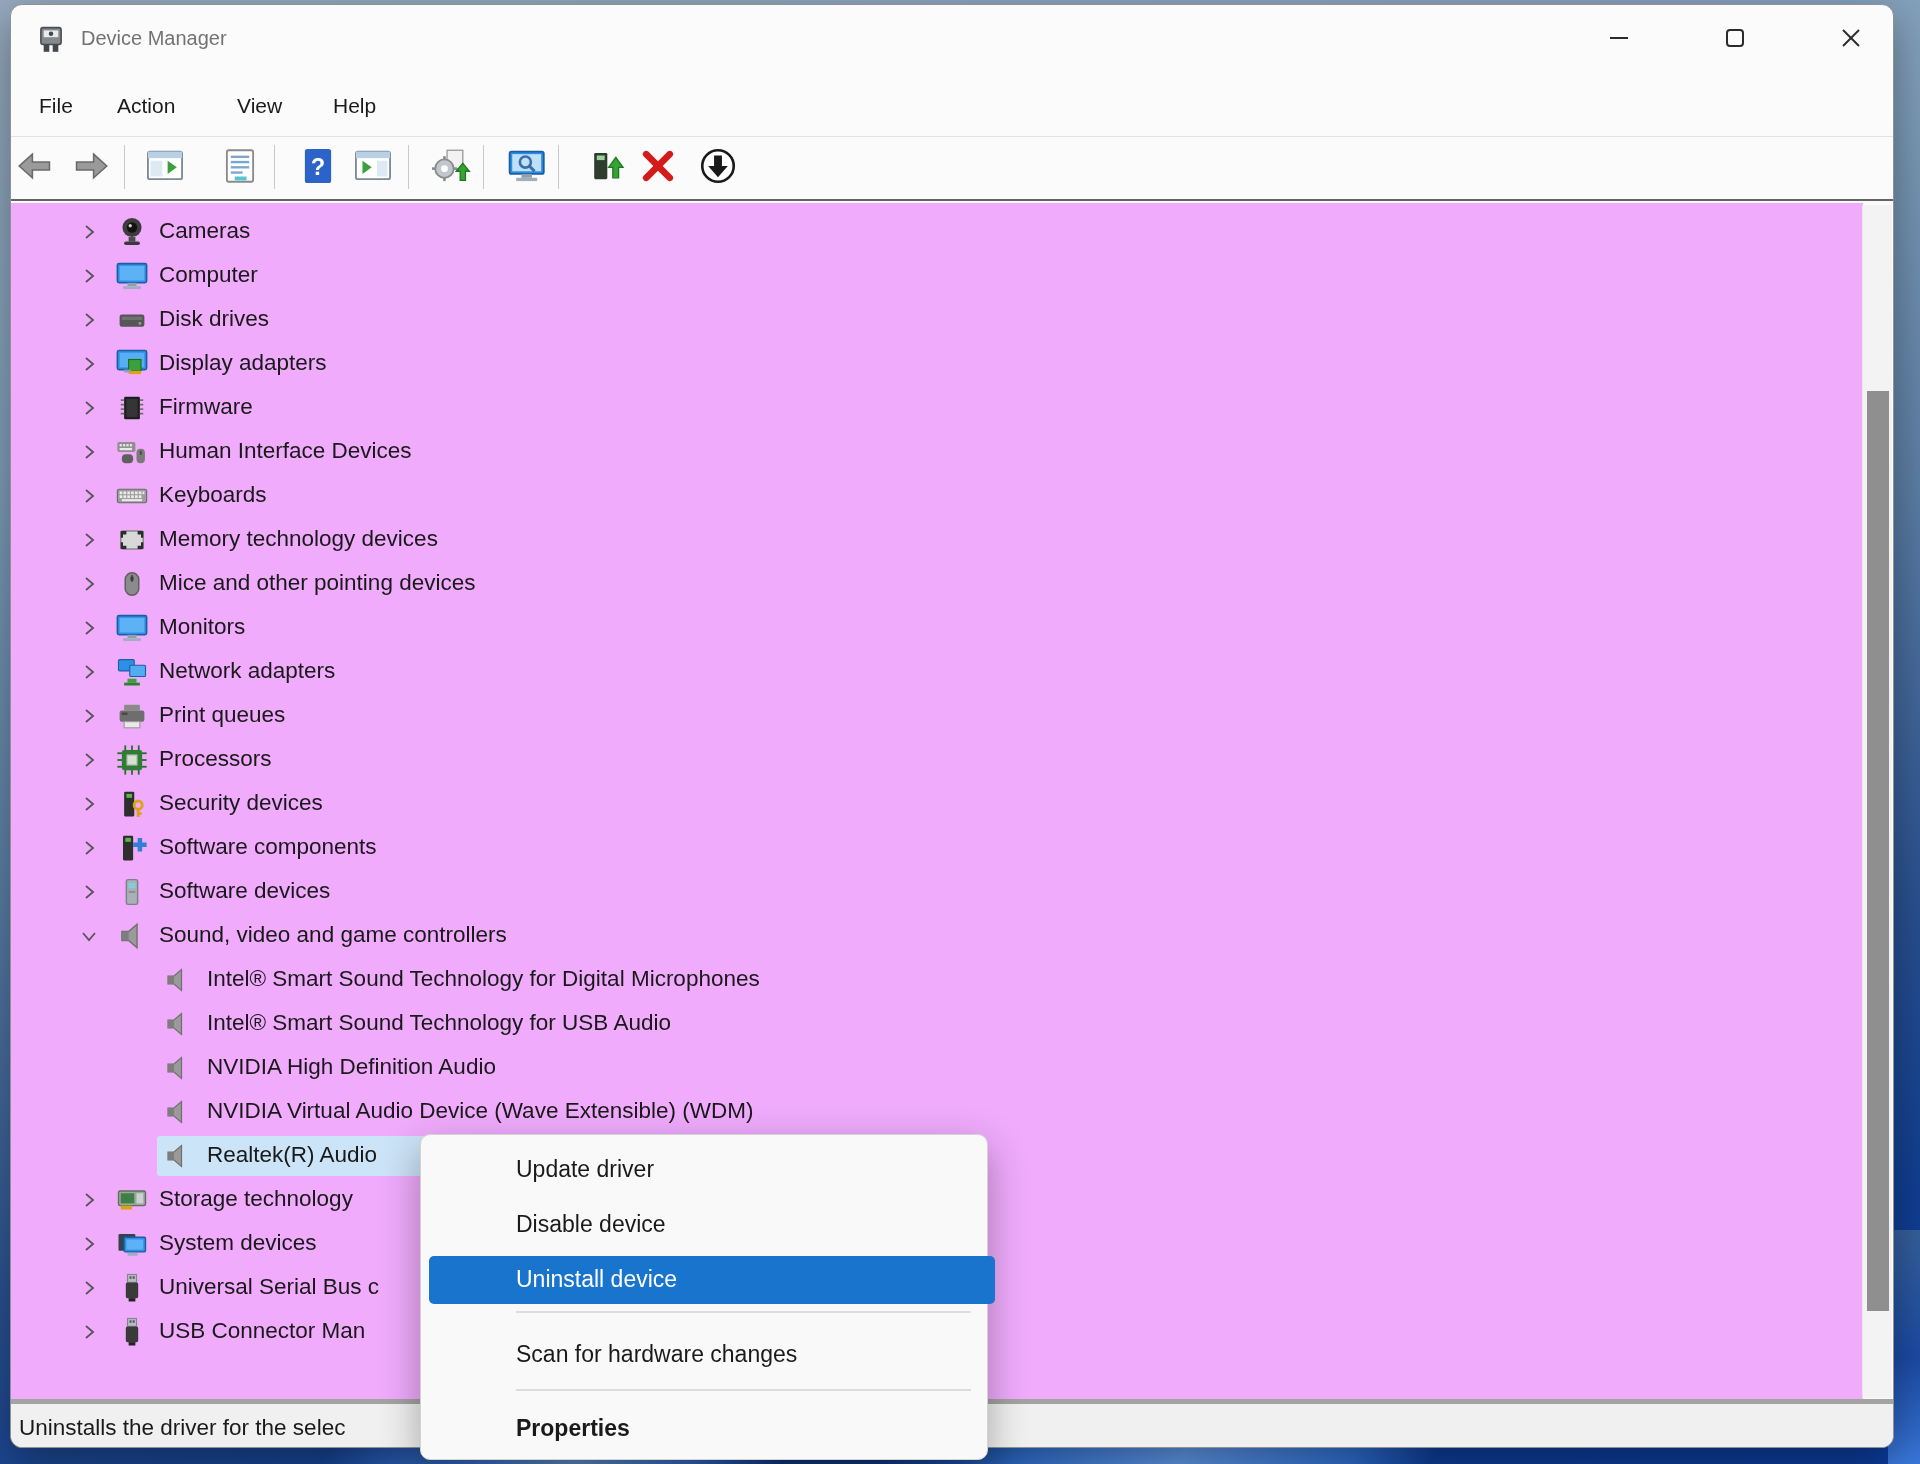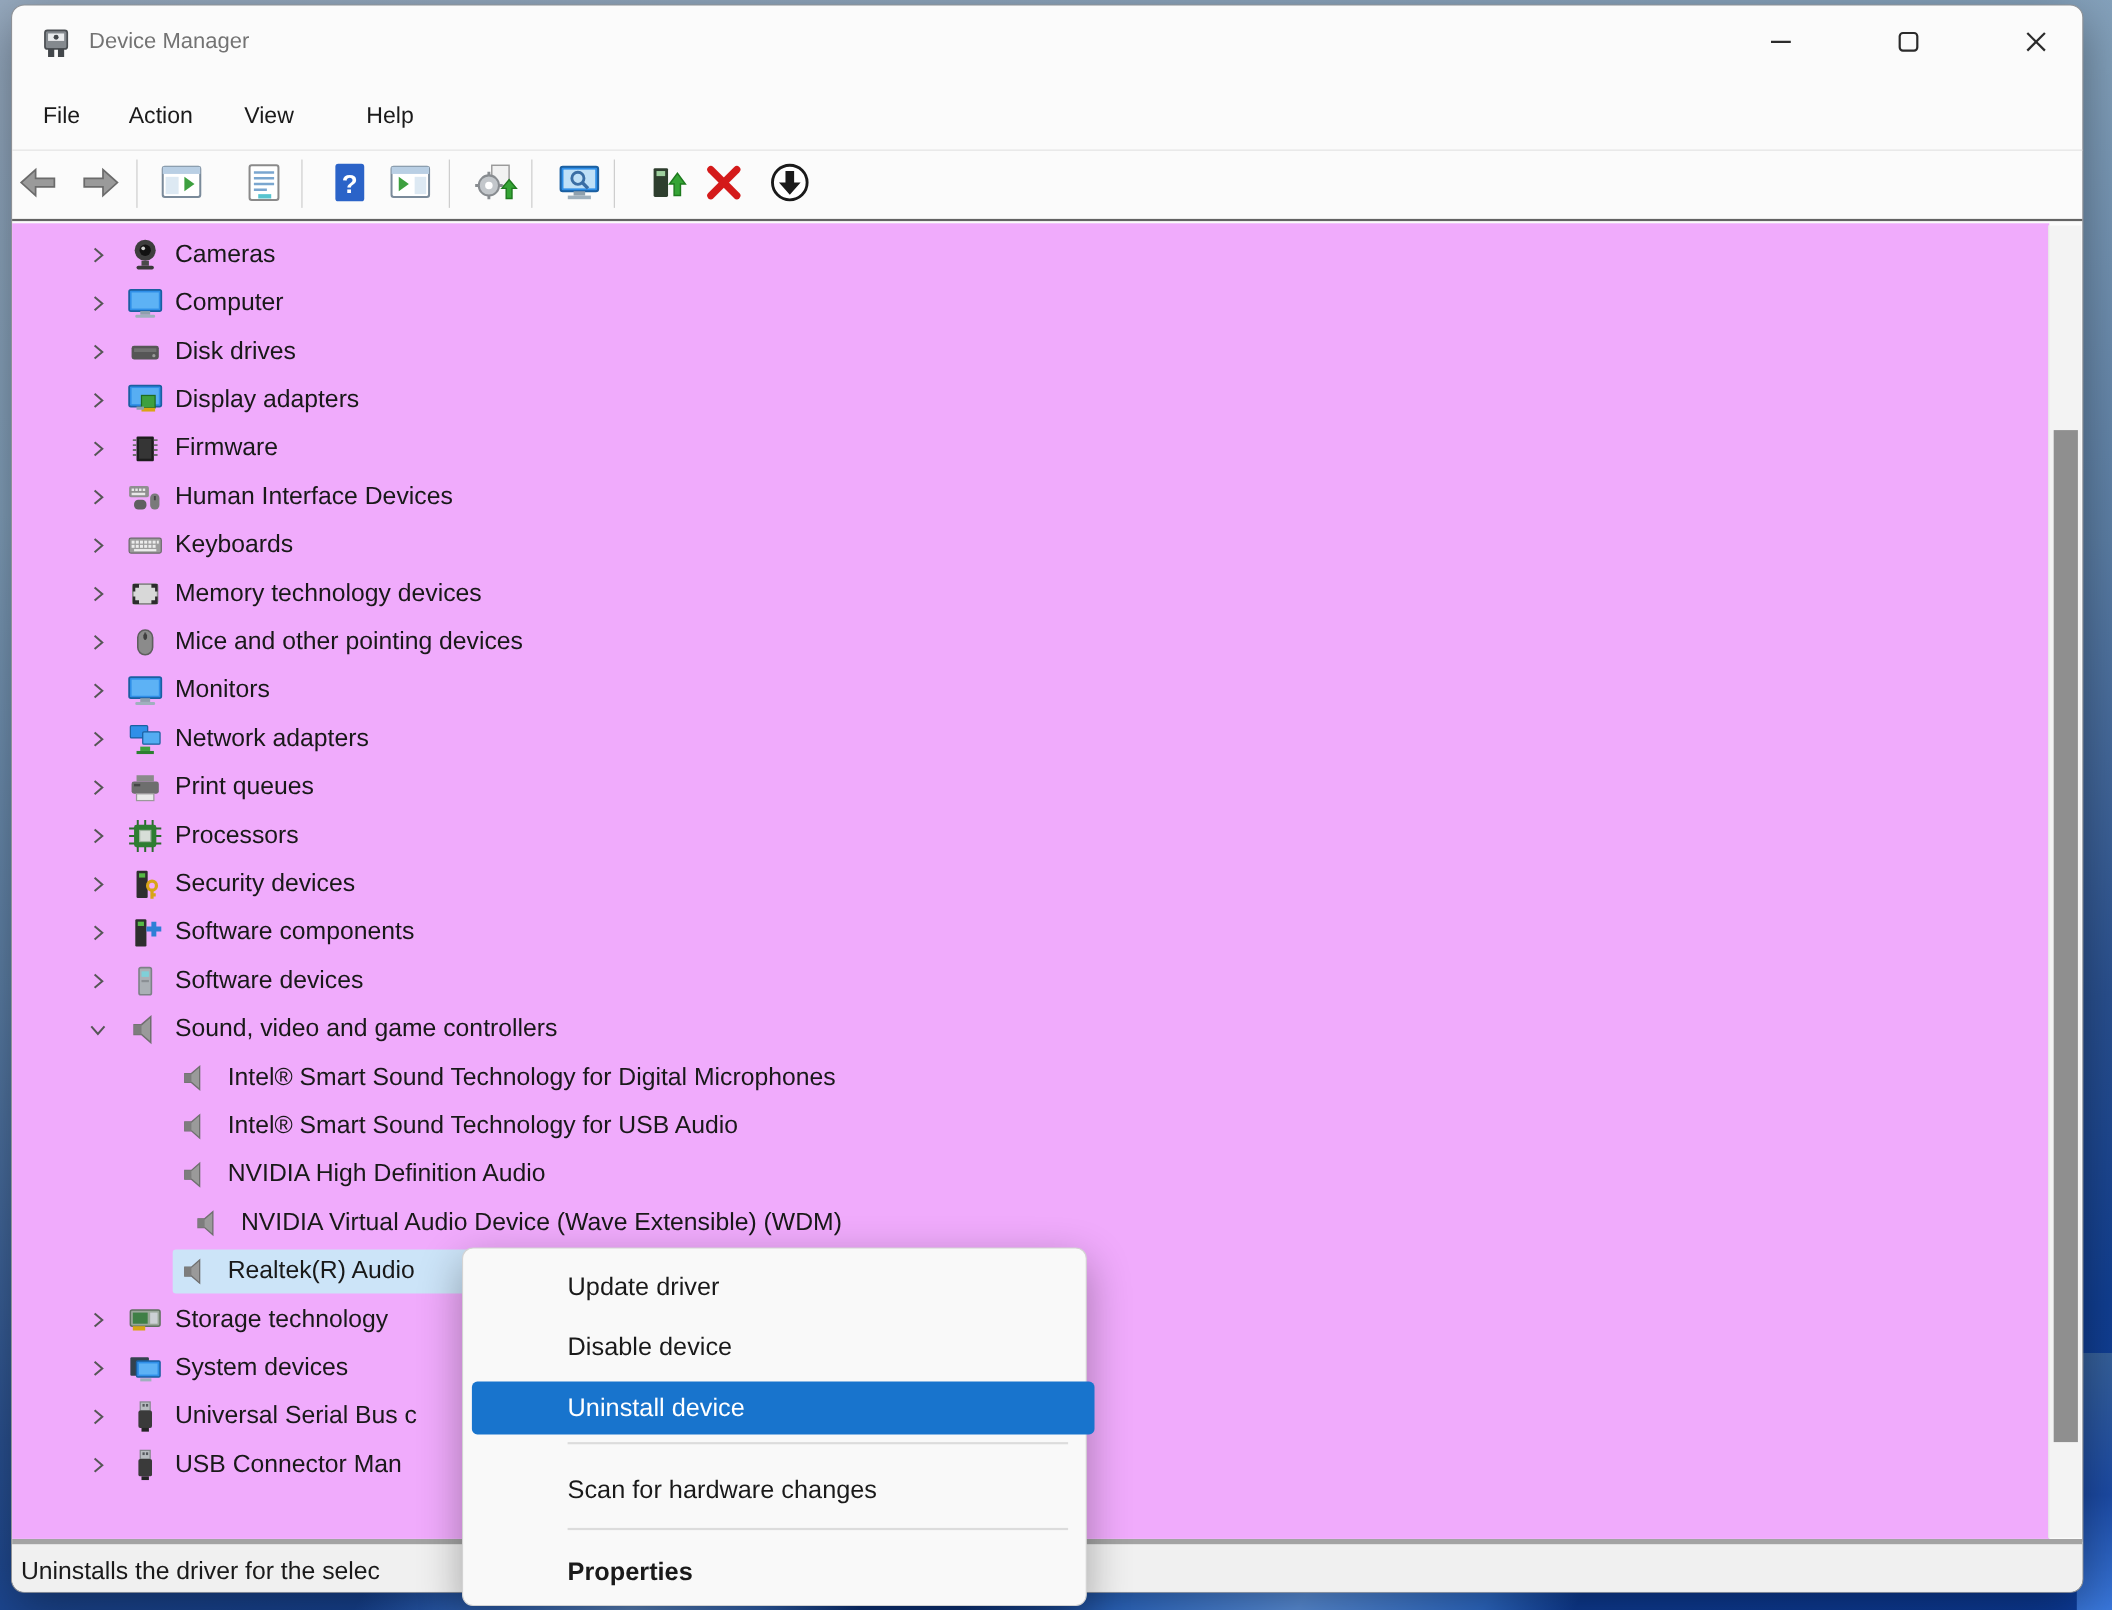--- a/index.html
+++ b/index.html
@@ -25,21 +25,21 @@
   .titlebar { position:absolute; left:0; top:0; width:100%; height:70px; }
   .app-icon { position:absolute; left:22px; top:17px; width:36px; height:36px; }
   .app-icon svg { width:100%; height:100%; }
   .title-text { position:absolute; left:70px; top:22px; font-size:20px; color:#737373; }
   .win-btn { position:absolute; top:10px; width:58px; height:46px; display:flex; align-items:center; justify-content:center; border-radius:6px; }
   .win-btn svg { width:26px; height:26px; }
   .btn-min { left:1579px; } .btn-max { left:1695px; } .btn-close { left:1811px; }
 
   .menubar { position:absolute; left:0; top:70px; width:100%; height:62px; border-bottom:1px solid #e2e2e2; }
   .menu-item { position:absolute; top:15px; font-size:21px; color:#1a1a1a; padding:4px 6px; }
-  .mi-0 { left:22px; } .mi-1 { left:100px; } .mi-2 { left:205px;text-align:right; } .mi-3 { left:316px; }
+  .mi-0 { left:22px; } .mi-1 { left:100px; } .mi-2 { left:220px;text-align:right; } .mi-3 { left:316px; }
 
   .toolbar { position:absolute; left:0; top:132px; width:100%; height:64px; border-bottom:2px solid #636363; }
   .tb-btn { position:absolute; top:4px; width:48px; height:54px; display:flex; align-items:center; justify-content:center; }
   .tb-btn svg { width:42px; height:42px; }
   .tb-sep { position:absolute; top:8px; width:1px; height:44px; background:#c9c9c9; }
 
   .tree { position:absolute; left:0; top:198px; width:1852px; height:1196px; background:#f0abfc; overflow:hidden; }
   .tree-row { position:absolute; left:0; width:100%; height:44px; }
   .sel-bg { position:absolute; left:146px; top:2px; width:278px; height:40px; background:#cce4f8; border-radius:3px; }
   .chevron { position:absolute; left:68px; top:12px; width:20px; height:20px; }
@@ -463,21 +463,21 @@
           </svg></span>
         <span class="row-label">Intel® Smart Sound Technology for USB Audio</span>
       </div>
       <div class="tree-row lvl1" style="top: 843px;">
         <span class="node-icon"><svg viewBox="0 0 32 32">
             <path d="M7 12h6l7.5-6.5v21L13 20H7z" fill="#9a9a9a" stroke="#6f6f6f" stroke-width="1.2"></path>
             <rect x="7" y="12" width="6" height="8" fill="#7d7d7d"></rect>
           </svg></span>
         <span class="row-label">NVIDIA High Definition Audio</span>
       </div>
-      <div class="tree-row lvl1" style="top: 887px; margin-left: 12px;">
+      <div class="tree-row lvl1" style="top: 887px;">
         <span class="node-icon"><svg viewBox="0 0 32 32">
             <path d="M7 12h6l7.5-6.5v21L13 20H7z" fill="#9a9a9a" stroke="#6f6f6f" stroke-width="1.2"></path>
             <rect x="7" y="12" width="6" height="8" fill="#7d7d7d"></rect>
           </svg></span>
         <span class="row-label">NVIDIA Virtual Audio Device (Wave Extensible) (WDM)</span>
       </div>
       <div class="tree-row lvl1" style="top: 931px;">
         <div class="sel-bg" style="background: rgb(204, 228, 248);"></div>
         <span class="node-icon"><svg viewBox="0 0 32 32">
             <path d="M7 12h6l7.5-6.5v21L13 20H7z" fill="#9a9a9a" stroke="#6f6f6f" stroke-width="1.2"></path>

